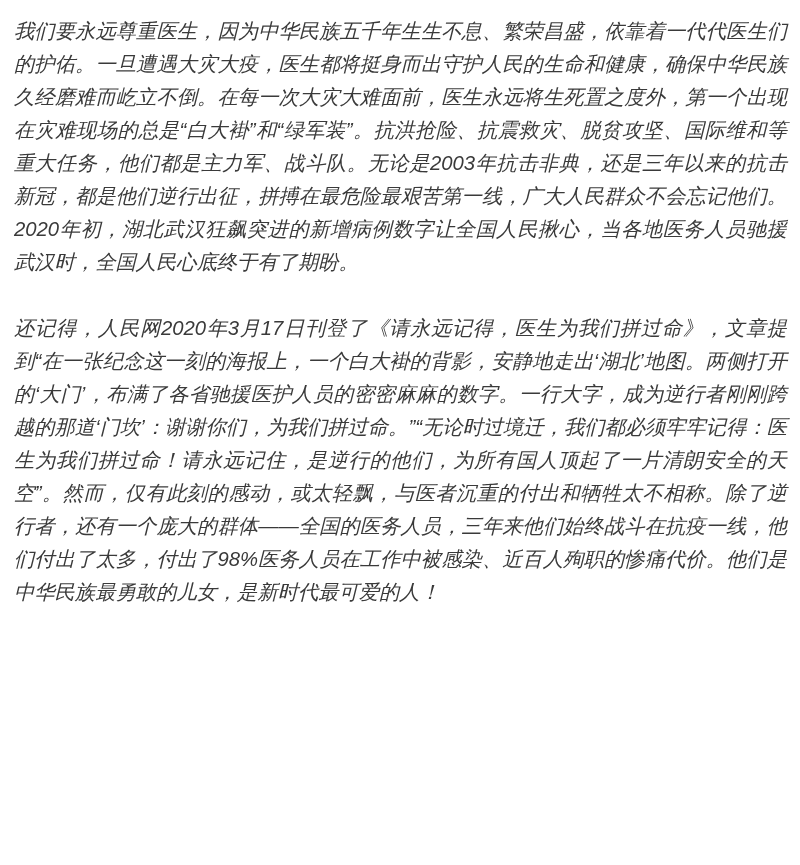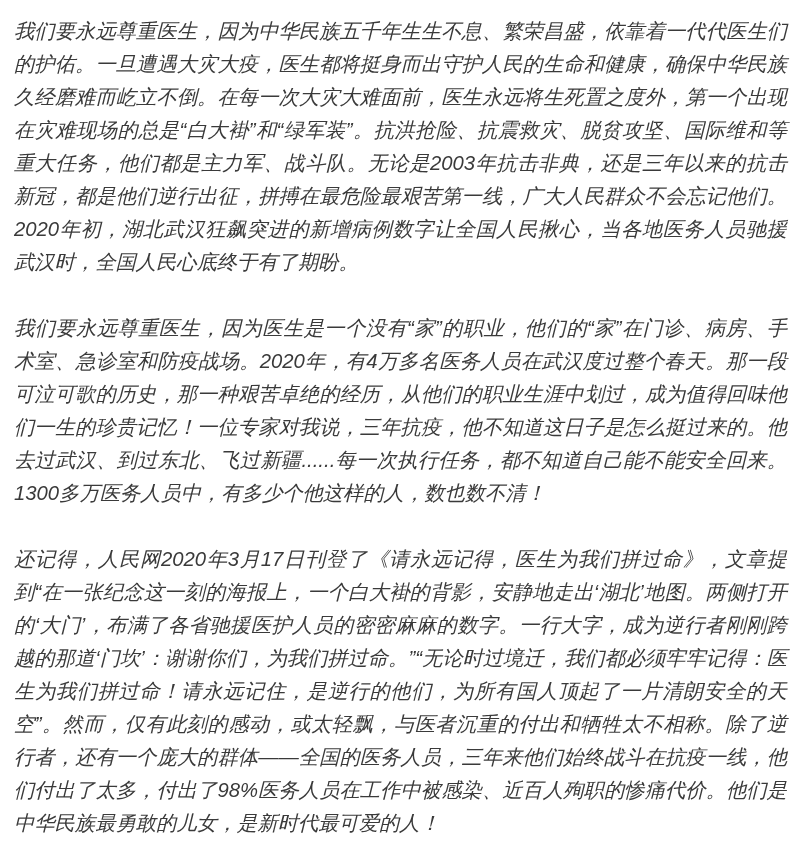--- a/index.html
+++ b/index.html
@@ -31,15 +31,14 @@
     }
     .para:last-child {
       margin-bottom: 0;
     }
   </style>
 </head>
 <body style="background: rgb(255, 255, 255);">
 
 <main class="article" style="color: rgb(58, 58, 58);">
   <p class="para">我们要永远尊重医生，因为中华民族五千年生生不息、繁荣昌盛，依靠着一代代医生们的护佑。一旦遭遇大灾大疫，医生都将挺身而出守护人民的生命和健康，确保中华民族久经磨难而屹立不倒。在每一次大灾大难面前，医生永远将生死置之度外，第一个出现在灾难现场的总是“白大褂”和“绿军装”。抗洪抢险、抗震救灾、脱贫攻坚、国际维和等重大任务，他们都是主力军、战斗队。无论是2003年抗击非典，还是三年以来的抗击新冠，都是他们逆行出征，拼搏在最危险最艰苦第一线，广大人民群众不会忘记他们。2020年初，湖北武汉狂飙突进的新增病例数字让全国人民揪心，当各地医务人员驰援武汉时，全国人民心底终于有了期盼。</p>
-  <p class="para">我们要永远尊重医生，因为医生是一个没有“家”的职业，他们的“家”在门诊、病房、手术室、急诊室和防疫战场。2020年，有4万多名医务人员在武汉度过整个春天。那一段可泣可歌的历史，那一种艰苦卓绝的经历，从他们的职业生涯中划过，成为值得回味他们一生的珍贵记忆！一位专家对我说，三年抗疫，他不知道这日子是怎么挺过来的。他去过武汉、到过东北、飞过新疆......每一次执行任务，都不知道自己能不能安全回来。1300多万医务人员中，有多少个他这样的人，数也数不清！</p>
   <p class="para">还记得，人民网2020年3月17日刊登了《请永远记得，医生为我们拼过命》，文章提到“在一张纪念这一刻的海报上，一个白大褂的背影，安静地走出‘湖北’地图。两侧打开的‘大门’，布满了各省驰援医护人员的密密麻麻的数字。一行大字，成为逆行者刚刚跨越的那道‘门坎’：谢谢你们，为我们拼过命。”“无论时过境迁，我们都必须牢牢记得：医生为我们拼过命！请永远记住，是逆行的他们，为所有国人顶起了一片清朗安全的天空”。然而，仅有此刻的感动，或太轻飘，与医者沉重的付出和牺牲太不相称。除了逆行者，还有一个庞大的群体——全国的医务人员，三年来他们始终战斗在抗疫一线，他们付出了太多，付出了98%医务人员在工作中被感染、近百人殉职的惨痛代价。他们是中华民族最勇敢的儿女，是新时代最可爱的人！</p>
 </main>
 
 </body></html>

